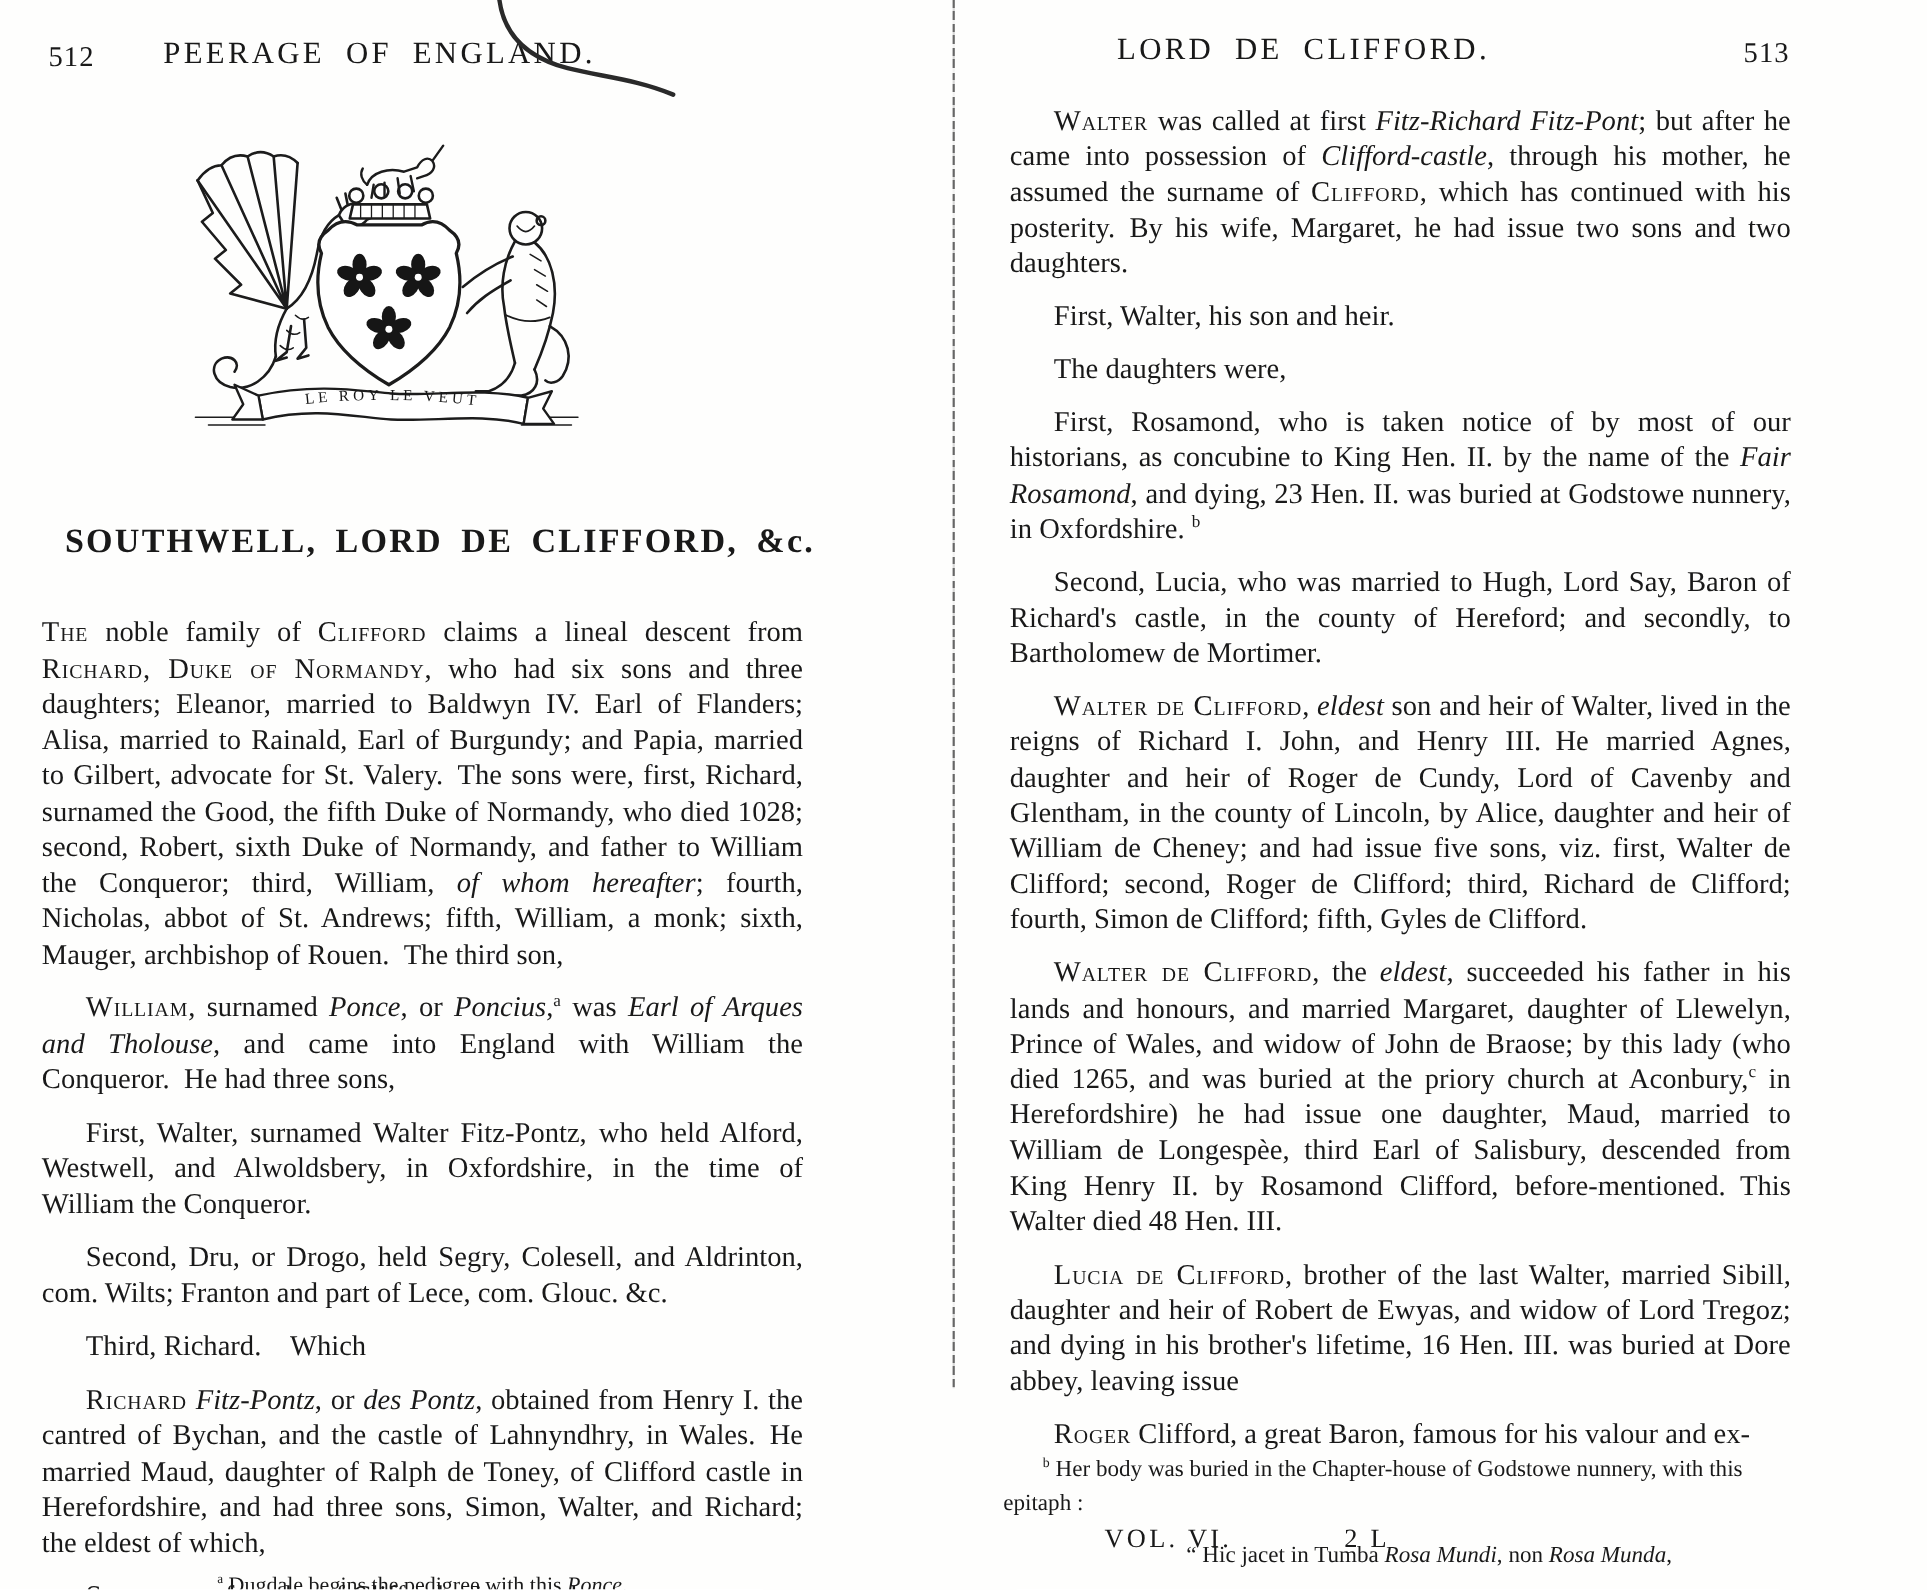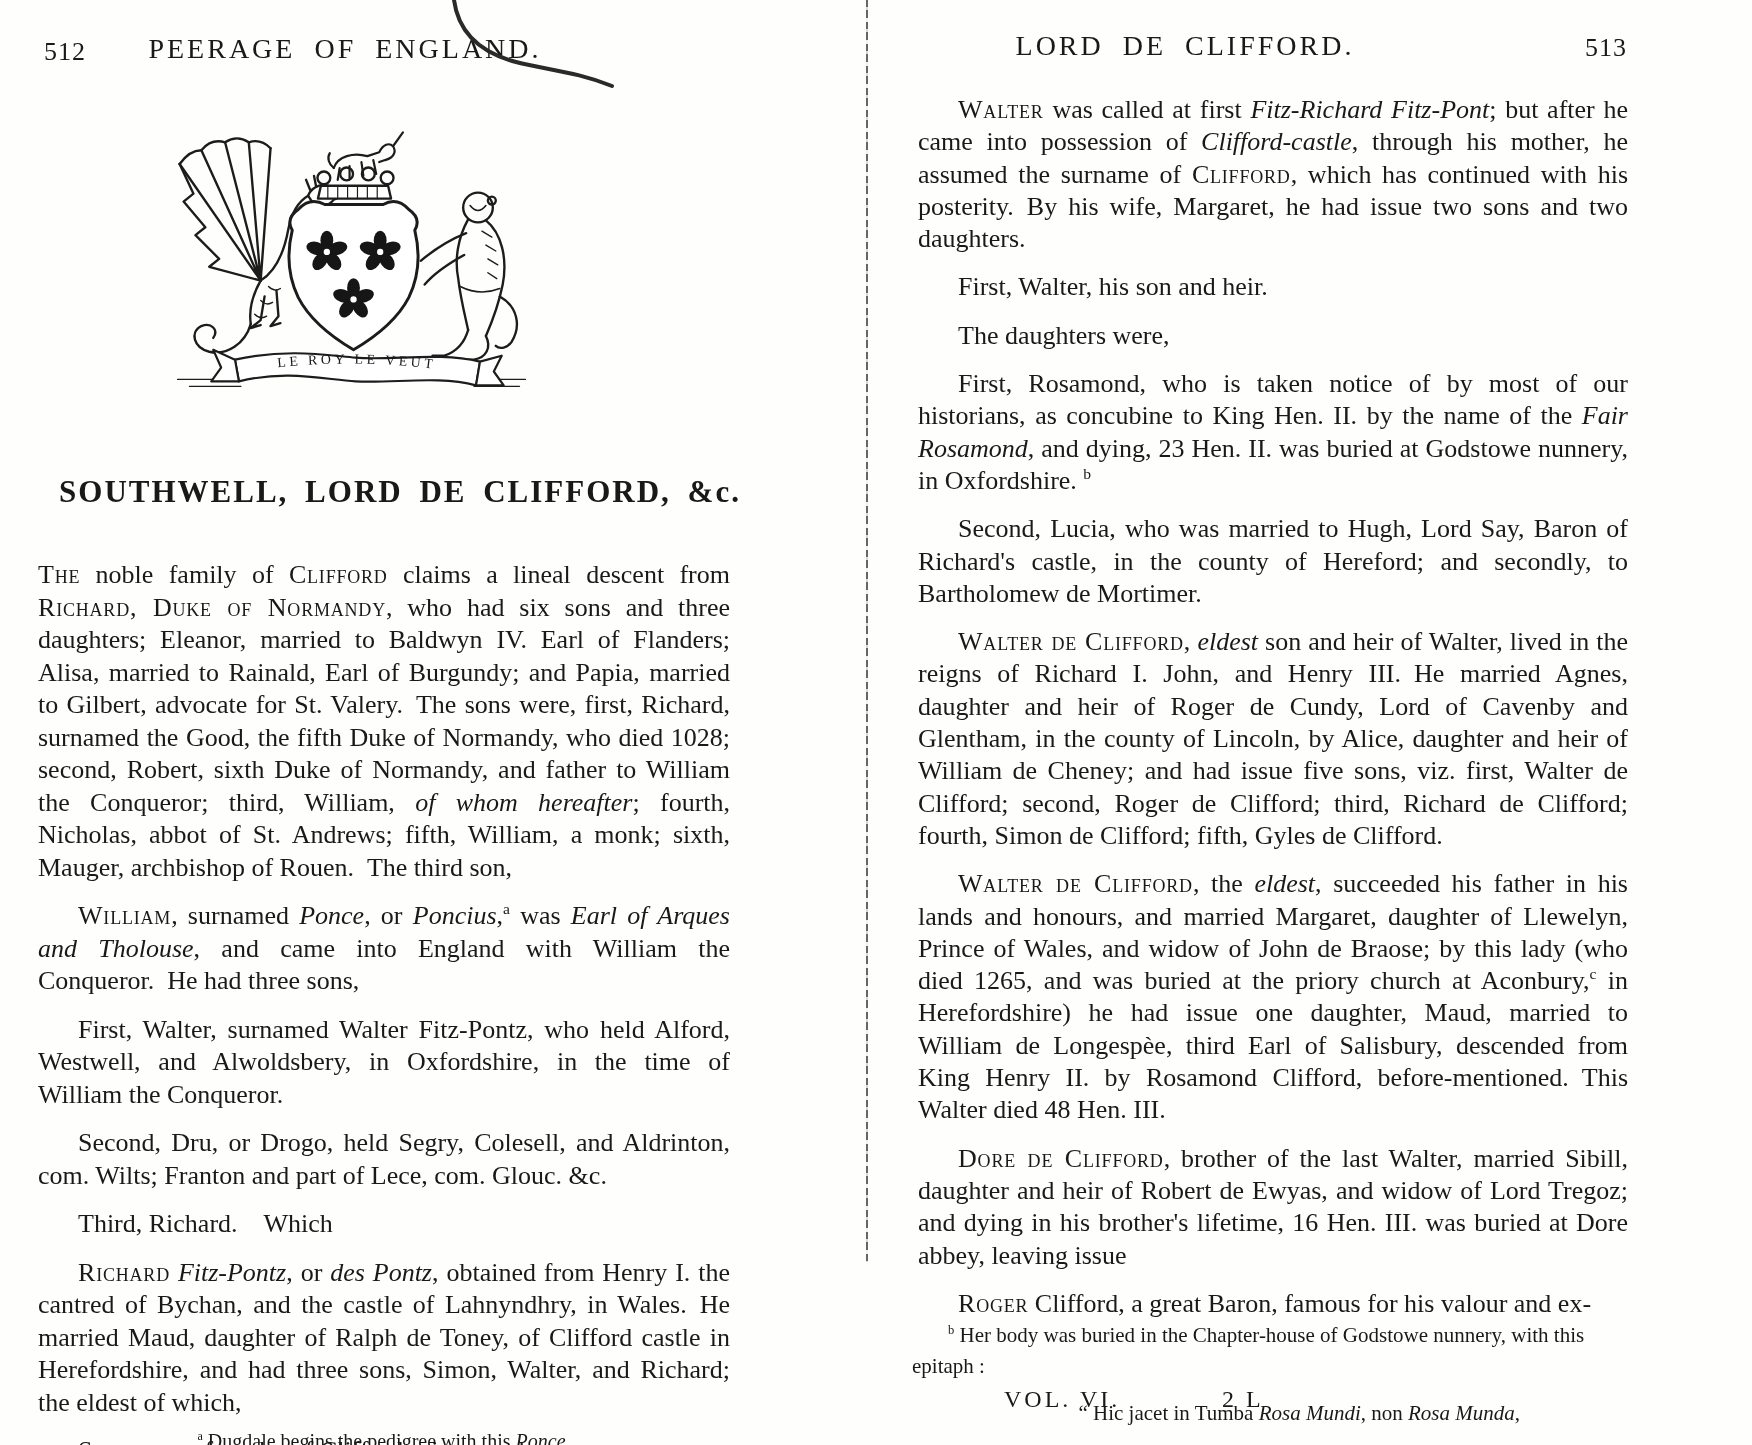--- a/index.html
+++ b/index.html
@@ -183,21 +183,21 @@
     <div class="page-num right-num">513</div>
 
     <div class="page-body right-body">
         <p class="para indent"><span class="seg-sc">Walter</span><span> was called at first </span><span class="seg-i">Fitz-Richard Fitz-Pont</span><span>; but after he came into possession of </span><span class="seg-i">Clifford-castle</span><span>, through his mother, he assumed the surname of </span><span class="seg-sc">Clifford</span><span>, which has continued with his posterity. By his wife, Margaret, he had issue two sons and two daughters.</span></p>
         <p class="para indent"><span>First, Walter, his son and heir.</span></p>
         <p class="para indent"><span>The daughters were,</span></p>
         <p class="para indent"><span>First, Rosamond, who is taken notice of by most of our historians, as concubine to King Hen. II. by the name of the </span><span class="seg-i">Fair Rosamond</span><span>, and dying, 23 Hen. II. was buried at Godstowe nunnery, in Oxfordshire. </span><span class="seg-sup">b</span></p>
         <p class="para indent"><span>Second, Lucia, who was married to Hugh, Lord Say, Baron of Richard's castle, in the county of Hereford; and secondly, to Bartholomew de Mortimer.</span></p>
         <p class="para indent"><span class="seg-sc">Walter de Clifford</span><span>, </span><span class="seg-i">eldest</span><span> son and heir of Walter, lived in the reigns of Richard I. John, and Henry III. He married Agnes, daughter and heir of Roger de Cundy, Lord of Cavenby and Glentham, in the county of Lincoln, by Alice, daughter and heir of William de Cheney; and had issue five sons, viz. first, Walter de Clifford; second, Roger de Clifford; third, Richard de Clifford; fourth, Simon de Clifford; fifth, Gyles de Clifford.</span></p>
         <p class="para indent"><span class="seg-sc">Walter de Clifford</span><span>, the </span><span class="seg-i">eldest</span><span>, succeeded his father in his lands and honours, and married Margaret, daughter of Llewelyn, Prince of Wales, and widow of John de Braose; by this lady (who died 1265, and was buried at the priory church at Aconbury,</span><span class="seg-sup">c</span><span> in Herefordshire) he had issue one daughter, Maud, married to William de Longespèe, third Earl of Salisbury, descended from King Henry II. by Rosamond Clifford, before-mentioned. This Walter died 48 Hen. III.</span></p>
-        <p class="para indent"><span class="seg-sc">Dore de Clifford</span><span>, brother of the last Walter, married Sibill, daughter and heir of Robert de Ewyas, and widow of Lord Tregoz; and dying in his brother's lifetime, 16 Hen. III. was buried at Dore abbey, leaving issue</span></p>
+        <p class="para indent"><span class="seg-sc">Lucia de Clifford</span><span>, brother of the last Walter, married Sibill, daughter and heir of Robert de Ewyas, and widow of Lord Tregoz; and dying in his brother's lifetime, 16 Hen. III. was buried at Dore abbey, leaving issue</span></p>
         <p class="para indent"><span class="seg-sc">Roger</span><span> Clifford, a great Baron, famous for his valour and ex-</span></p>
       </div>
 
     <div class="right-footnotes">
         <p class="para indent"><span class="seg-sup">b</span><span> Her body was buried in the Chapter-house of Godstowe nunnery, with this epitaph :</span></p>
         <p class="para center"><span>“ Hic jacet in Tumba </span><span class="seg-i">Rosa Mundi</span><span>, non </span><span class="seg-i">Rosa Munda</span><span>,</span></p>
         <p class="para center"><span>Non redolet, sed olet, quæ redolere solet.”</span></p>
         <p class="para center"><span class="seg-sup">c</span><span> See Topographer, vol. i. under Aconburg.</span></p>
       </div>
 

